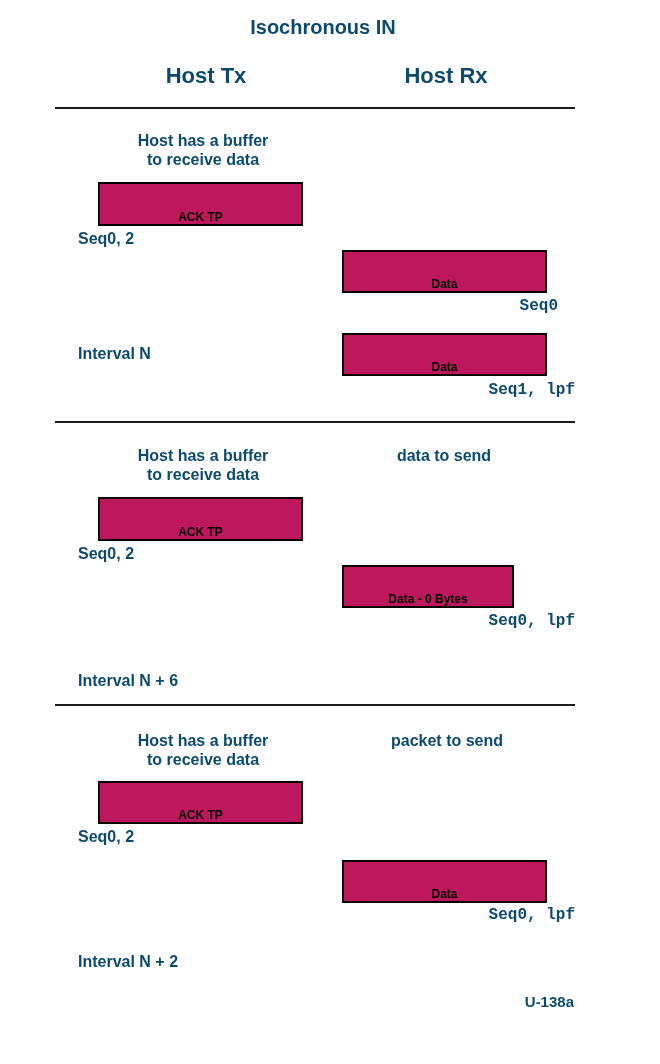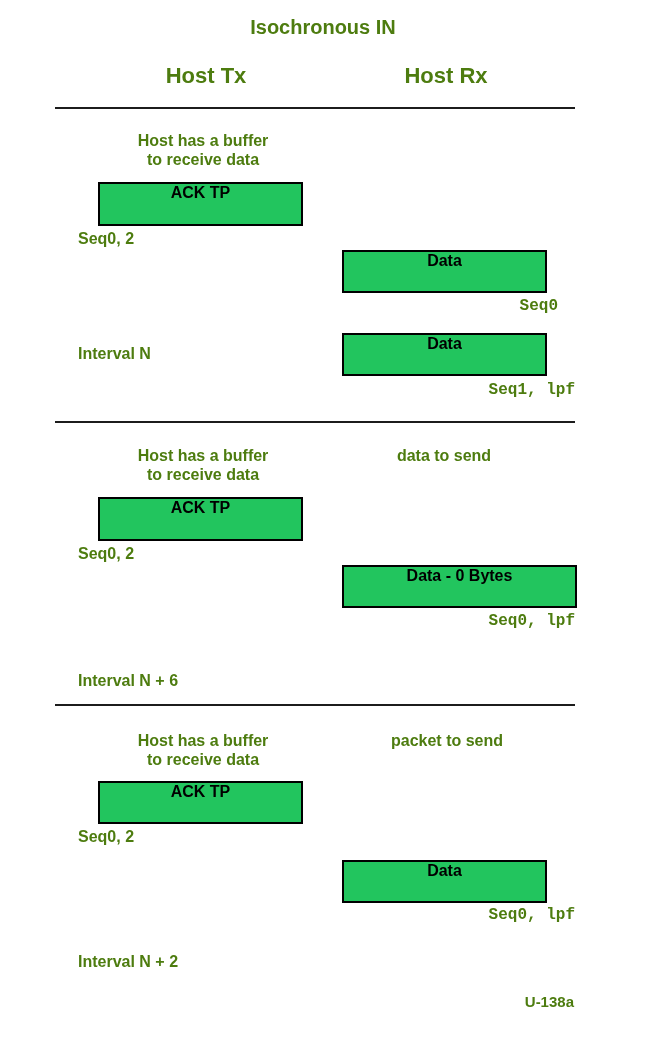--- a/index.html
+++ b/index.html
@@ -7,41 +7,41 @@
     width: 660px; height: 1064px;
     background: #ffffff;
     position: relative;
     font-family: "Liberation Sans", sans-serif;
     color: #000;
     overflow: hidden;
   }
   .lbl {
     position: absolute;
     font-weight: bold;
-    color: #4d7c0f;
+    color: #0c4a6e;
     line-height: 1.18;
     white-space: nowrap;
   }
   .title { font-size: 20px; text-align: center; }
   .colhdr { font-size: 22px; text-align: center; }
   .note { font-size: 16px; text-align: center; line-height: 19px; white-space: normal; }
   .seq { font-size: 16px; }
   .seq-r { font-size: 16px; text-align: right; font-family: Liberation Mono, monospace; }
   .interval { font-size: 16px; }
   .fig { font-size: 15px; text-align: right; }
   .box {
     position: absolute;
     border: 2px solid #000;
-    background: #22c55e;
+    background: #be185d;
     box-sizing: border-box;
     display: flex;
-    align-items: flex-start;
+    align-items: flex-end;
     justify-content: center;
     font-weight: bold;
-    font-size: 16px;
+    font-size: 12px;
   }
   .hline {
     position: absolute;
     left: 55px;
     width: 520px;
     height: 2px;
     background: #1c1c1c;
   }
 </style>
 </head>
@@ -90,21 +90,21 @@
 <div class="lbl note" style="top:446px; left:344px; width:200px;">
   <div>data to send</div>
 </div>
 
 <div class="box" style="top:497px; left:98px; width:205px; height:44px;">
   <span>ACK TP</span>
 </div>
 
 <div class="lbl seq" style="top:545px; left:78px;">Seq0, 2</div>
 
-<div class="box" style="top:565px; left:342px; width:235px; height:43px;">
+<div class="box" style="top:565px; left:342px; width:172px; height:43px;">
   <span>Data - 0 Bytes</span>
 </div>
 
 <div class="lbl seq-r" style="top:612px; left:342px; width:233px;">Seq0, lpf</div>
 
 <div class="lbl interval" style="top:672px; left:78px;">Interval N + 6</div>
 
 <div class="hline" style="top:704px;"></div>
 
 <div class="lbl note" style="top:731px; left:103px; width:200px;">

